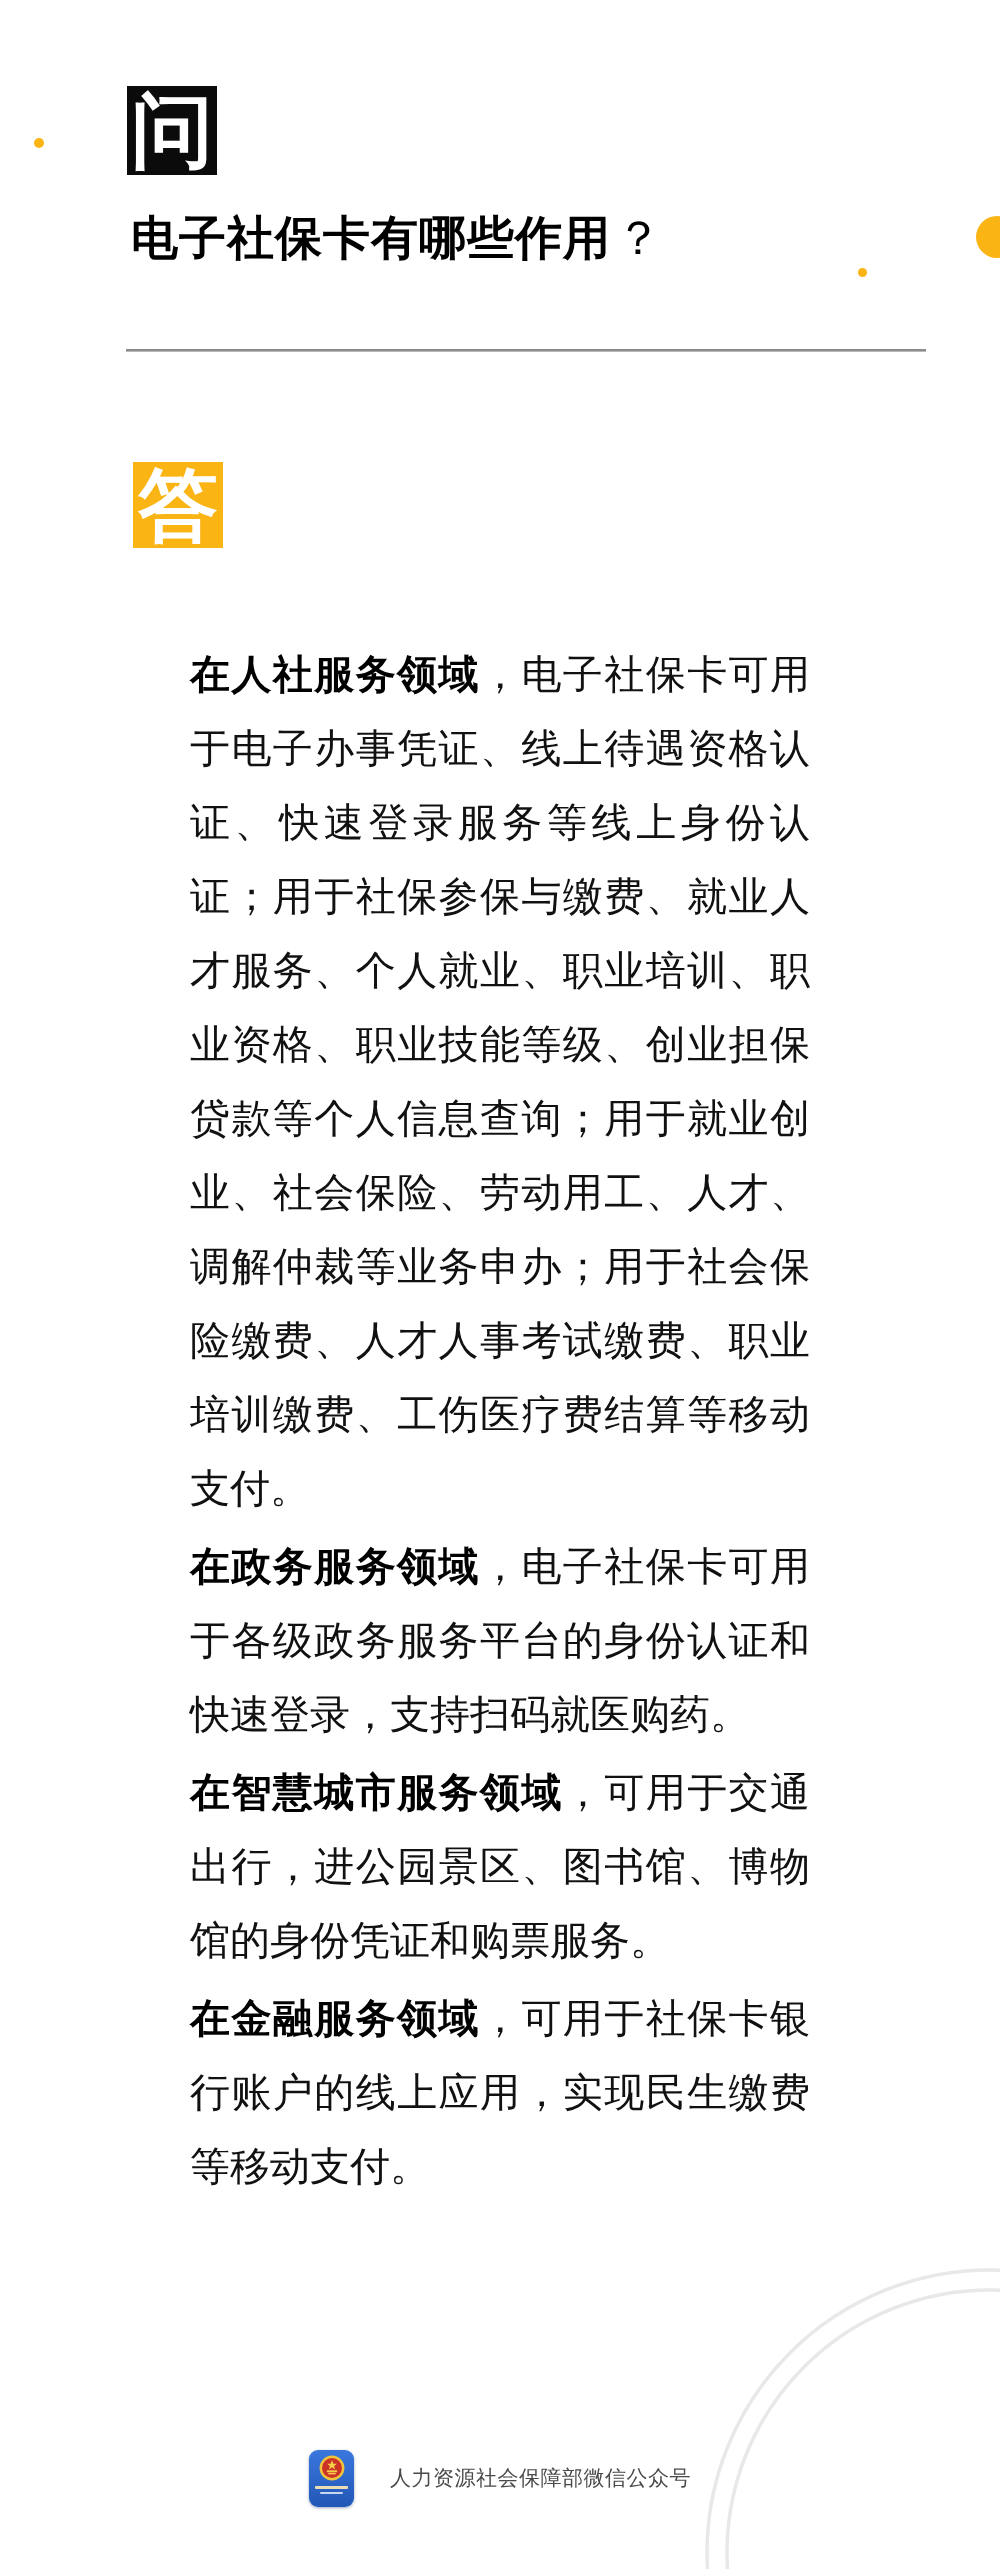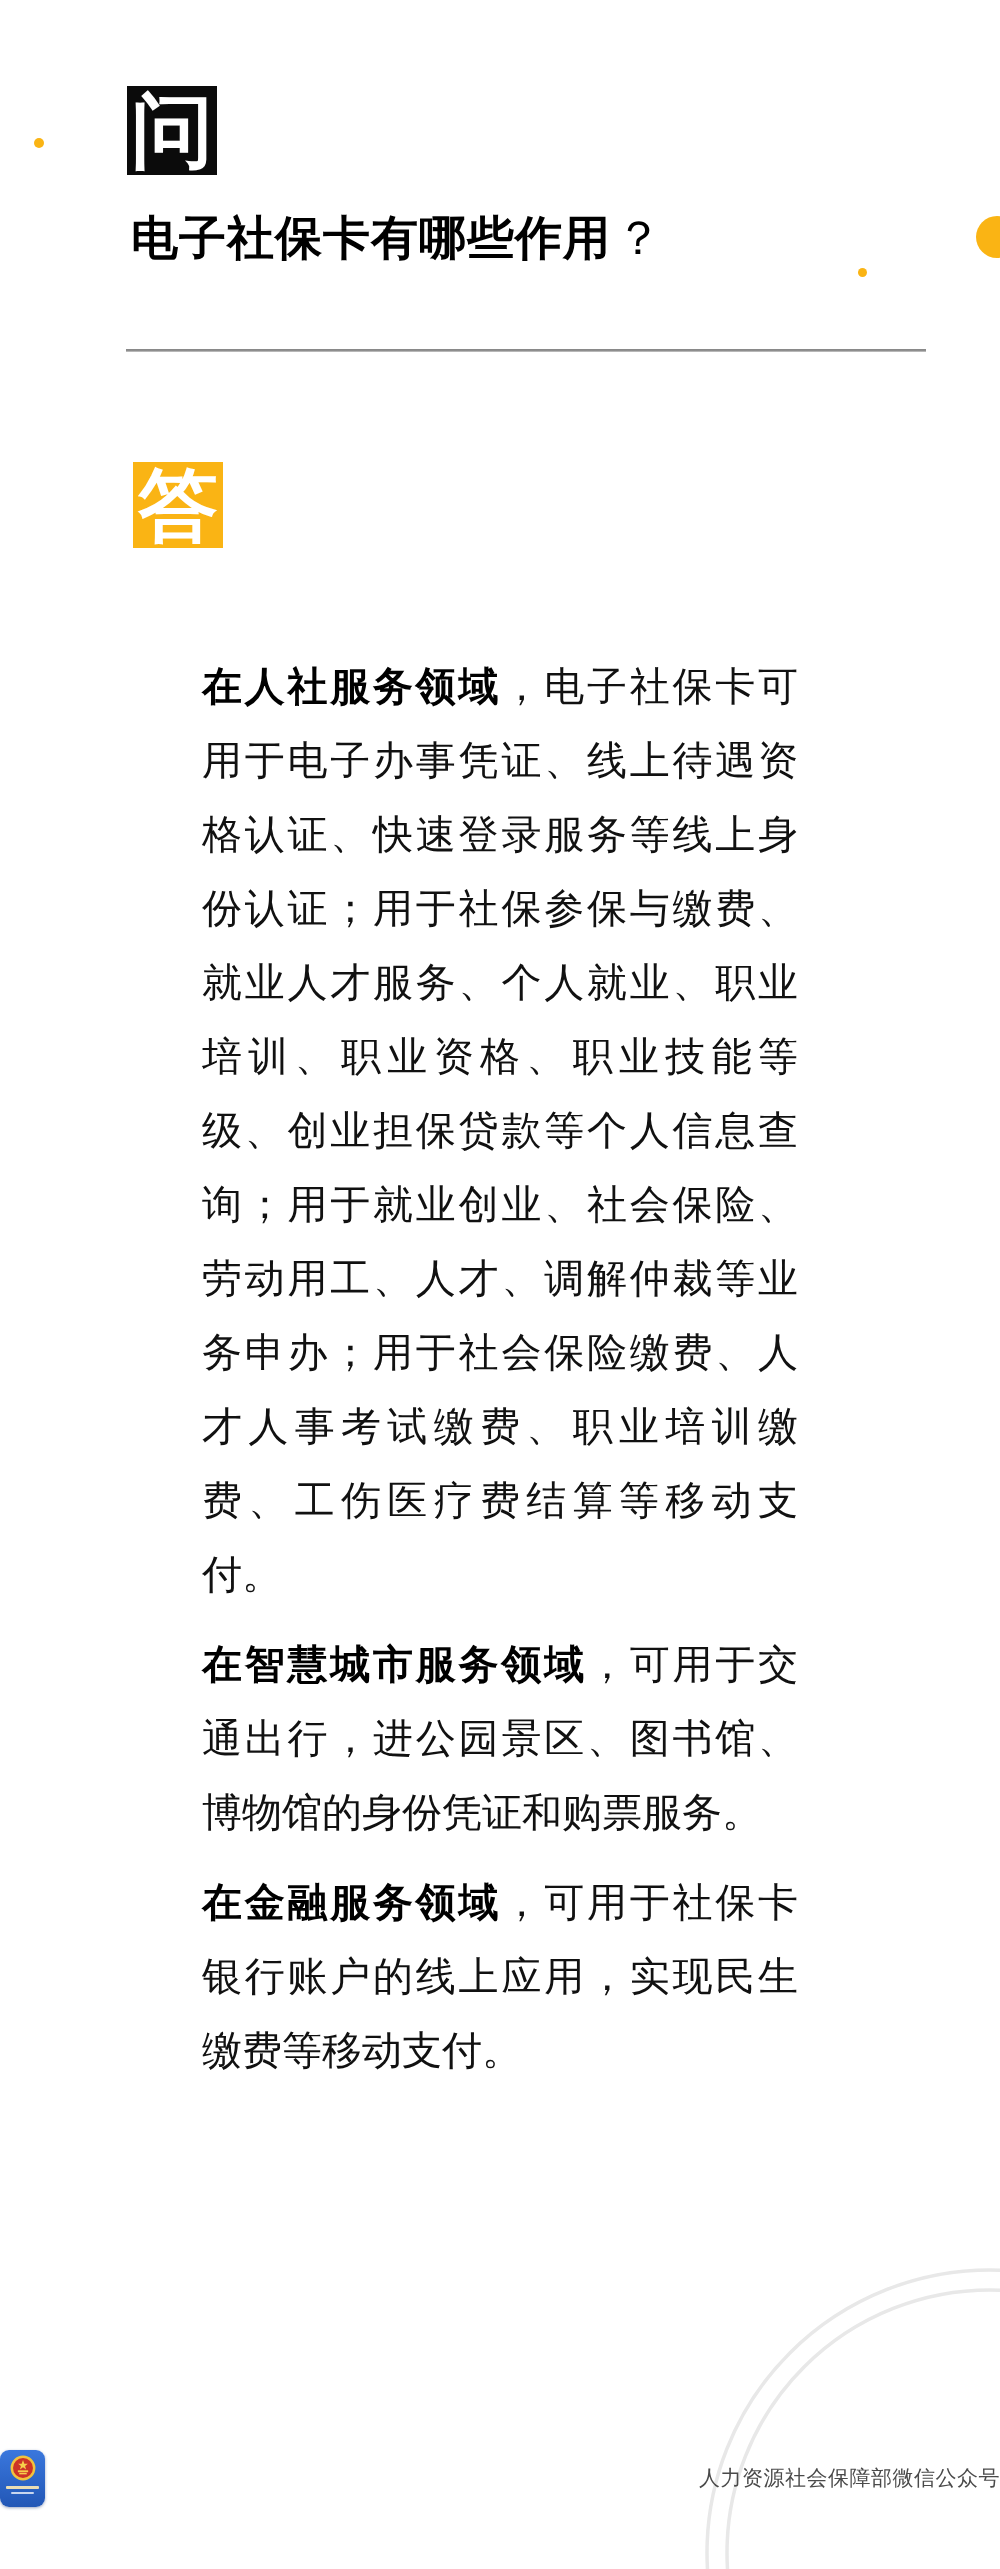--- a/index.html
+++ b/index.html
@@ -53,26 +53,26 @@
     font-family:"DejaVu Serif", serif;font-weight:700;font-size:80px;line-height:86px;
     z-index:2;
   }
   
   .answer-body{
     position:absolute;left:186px;top:633px;width:628px;
     font-size:40px;line-height:74px;color:var(--ink);
     text-align:justify;text-justify:inter-character;
     z-index:2;
   }
-  .answer-body p{margin:16px;padding:0;}
+  .answer-body p{margin:4px;padding:0;}
   .answer-body b{font-weight:700;color:#000000;}
   
   .footer{
     position:absolute;left:0;top:2448px;width:1000px;height:60px;
-    display:flex;align-items:center;justify-content:space-between;gap:36px;
+    display:flex;align-items:center;justify-content:center;gap:36px;
     z-index:2;
   }
   .badge{
     width:45px;height:57px;border-radius:9px;
     background:linear-gradient(180deg,#3a77dd 0%,#2257b6 100%);
     box-shadow:0 1px 3px rgba(30,60,120,0.45);
     display:flex;flex-direction:column;align-items:center;
     flex:0 0 auto;
   }
   .badge svg{margin-top:4px;}
@@ -103,20 +103,21 @@
   <h1 class="title"><span>电子社保卡有哪些作用</span><span class="qmark">？</span></h1>
 
   <div class="divider"></div>
 
   <div class="a-box">
     <span>答</span>
   </div>
 
   <div class="answer-body">
     <p><b>在人社服务领域</b><span>，电子社保卡可用于电子办事凭证、线上待遇资格认证、快速登录服务等线上身份认证；用于社保参保与缴费、就业人才服务、个人就业、职业培训、职业资格、职业技能等级、创业担保贷款等个人信息查询；用于就业创业、社会保险、劳动用工、人才、调解仲裁等业务申办；用于社会保险缴费、人才人事考试缴费、职业培训缴费、工伤医疗费结算等移动支付。</span></p>
+    <p><b>在政务服务领域</b><span>，电子社保卡可用于各级政务服务平台的身份认证和快速登录，支持扫码就医购药。</span></p>
     <p><b>在智慧城市服务领域</b><span>，可用于交通出行，进公园景区、图书馆、博物馆的身份凭证和购票服务。</span></p>
     <p><b>在金融服务领域</b><span>，可用于社保卡银行账户的线上应用，实现民生缴费等移动支付。</span></p>
   </div>
 
   <div class="footer">
     <div class="badge">
       <svg width="28" height="28" viewBox="0 0 30 30" xmlns="http://www.w3.org/2000/svg" aria-hidden="true">
         <circle cx="15" cy="15" r="12" fill="#cc3327" stroke="#f2c33d" stroke-width="2.6"></circle>
         <polygon points="15,6.5 16.4,10.4 20.2,10.4 17.2,12.8 18.3,16.6 15,14.3 11.7,16.6 12.8,12.8 9.8,10.4 13.6,10.4" fill="#f6cf4a"></polygon>
         <rect x="9.5" y="17.5" width="11" height="2" fill="#f6cf4a"></rect>

